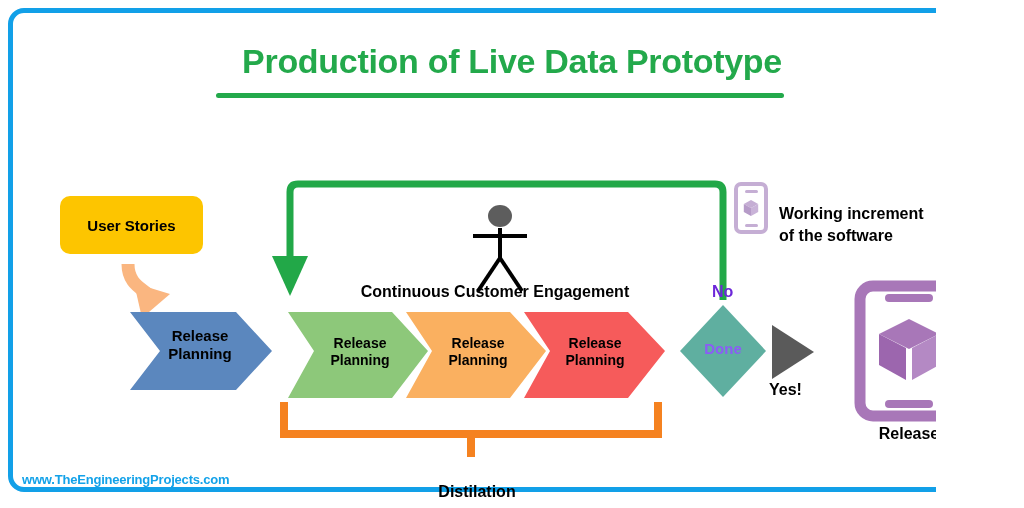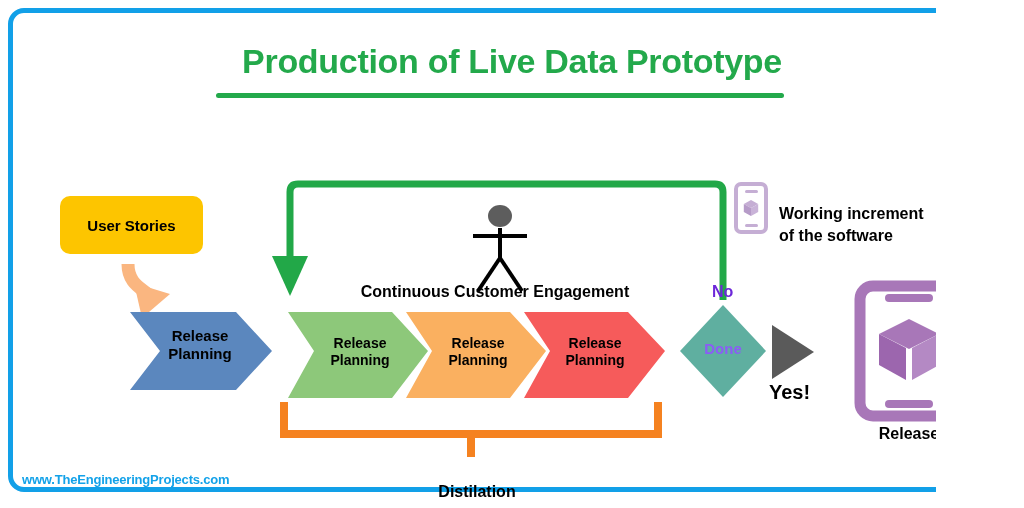--- a/index.html
+++ b/index.html
@@ -111,21 +111,21 @@
     top: 283px;
     font-size: 16px;
     font-weight: bold;
     color: #6d28d9;
     margin-left: 40px;
   }
   .yes-label {
     position: absolute;
     left: 769px;
     top: 381px;
-    font-size: 20px;
+    font-size: 16px;
     font-weight: bold;
     color: #000000;
   }
   .cce-label {
     position: absolute;
     left: 330px;
     top: 283px;
     width: 330px;
     text-align: center;
     font-size: 16px;

